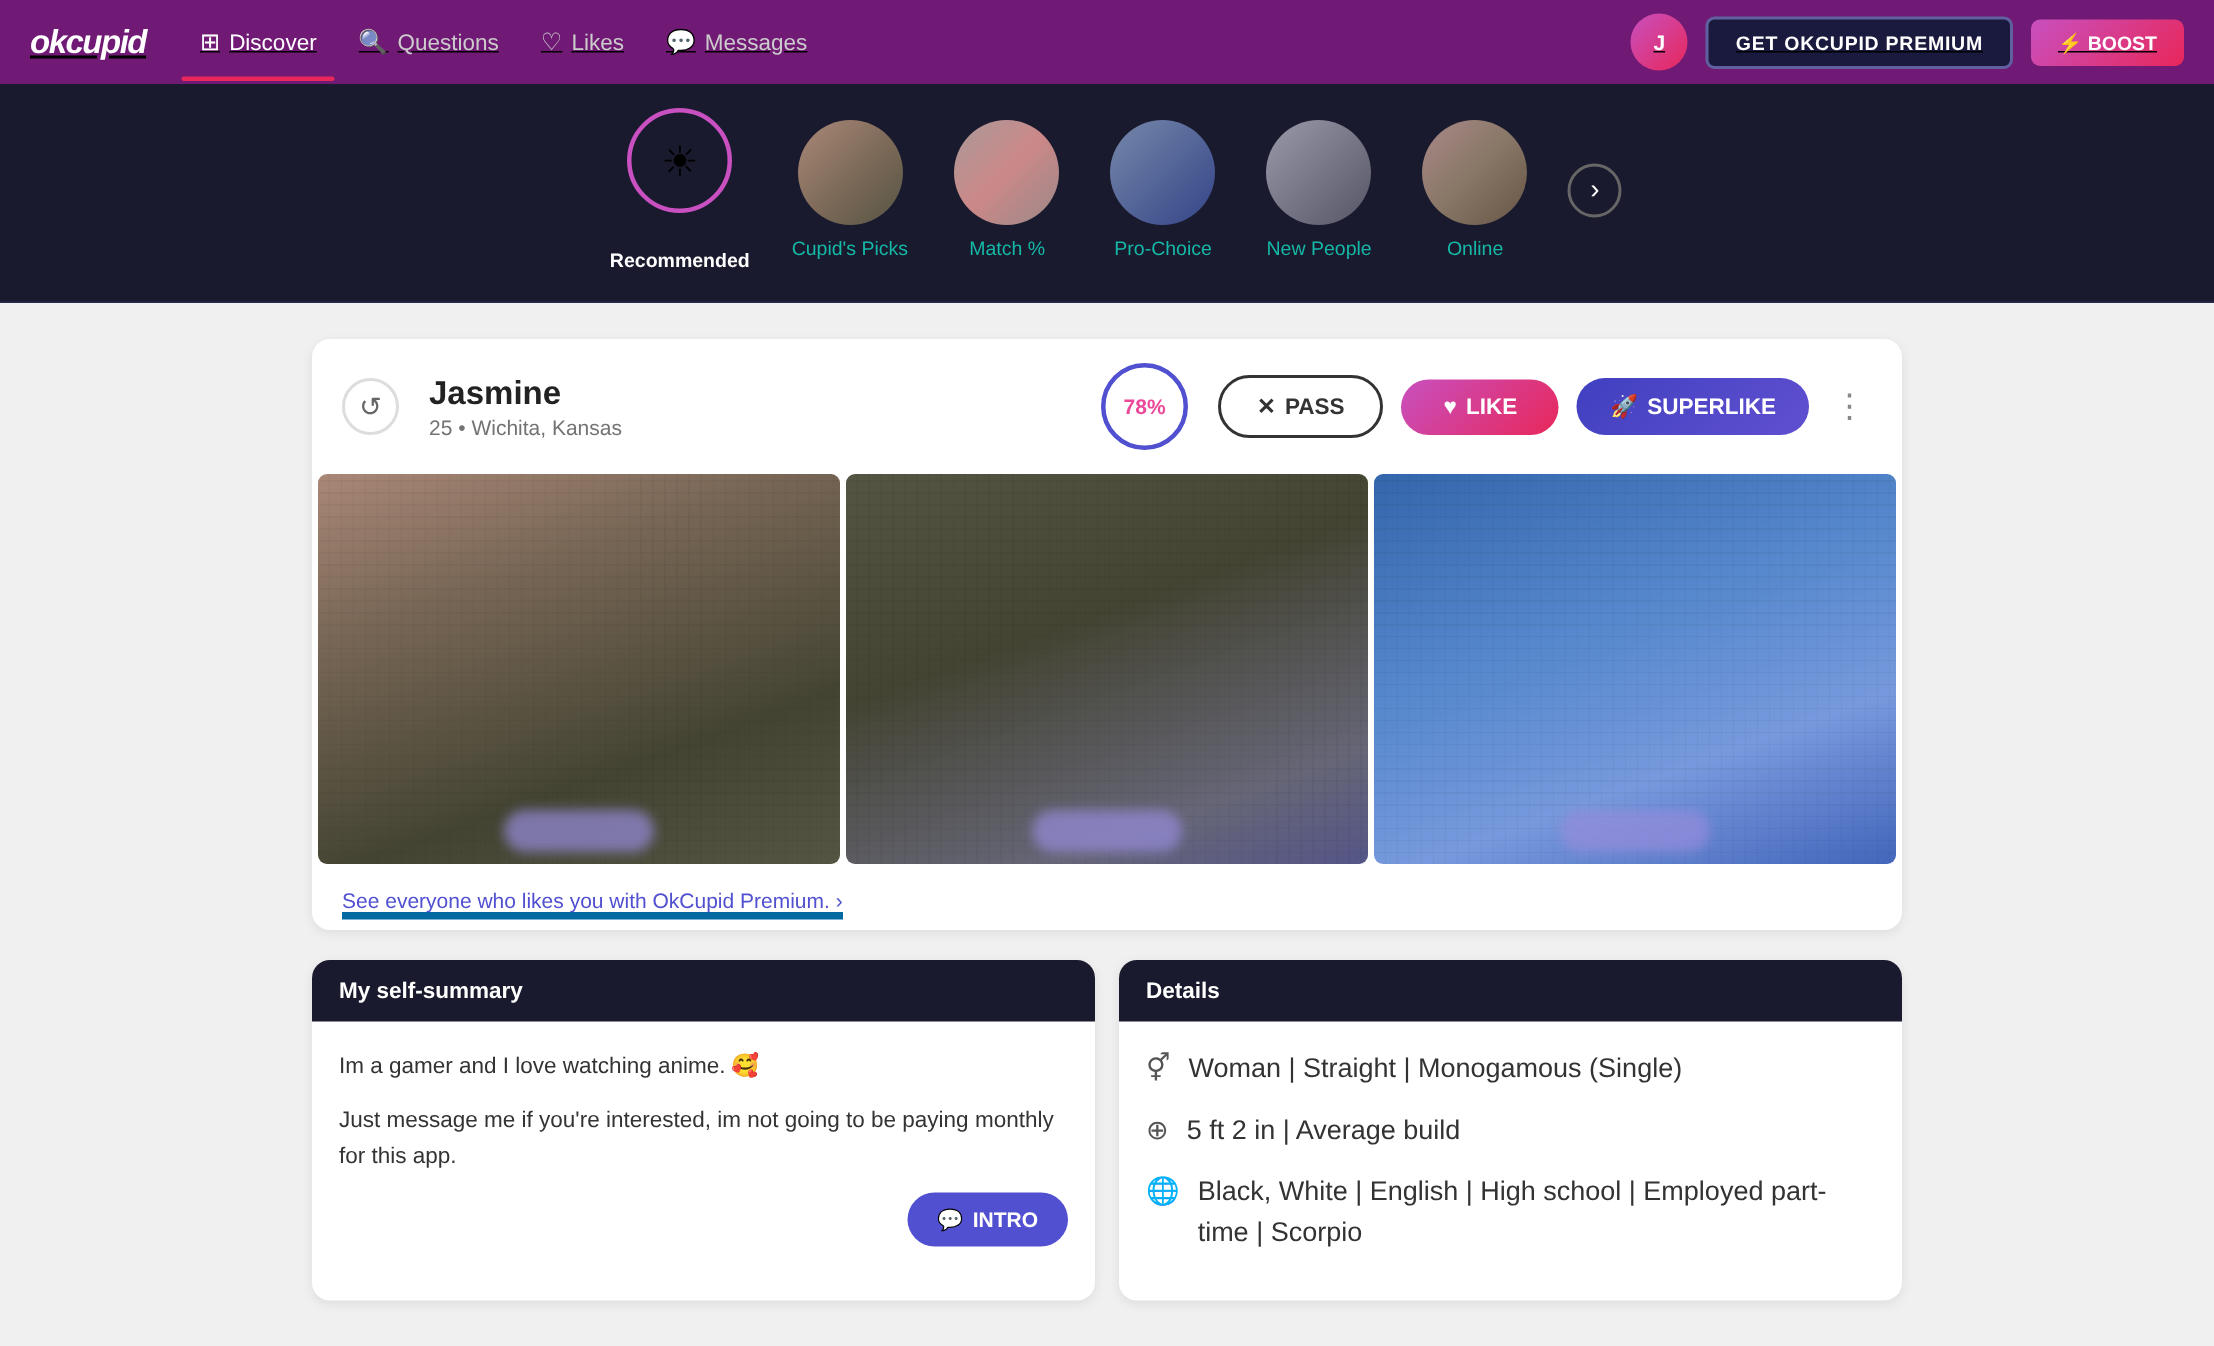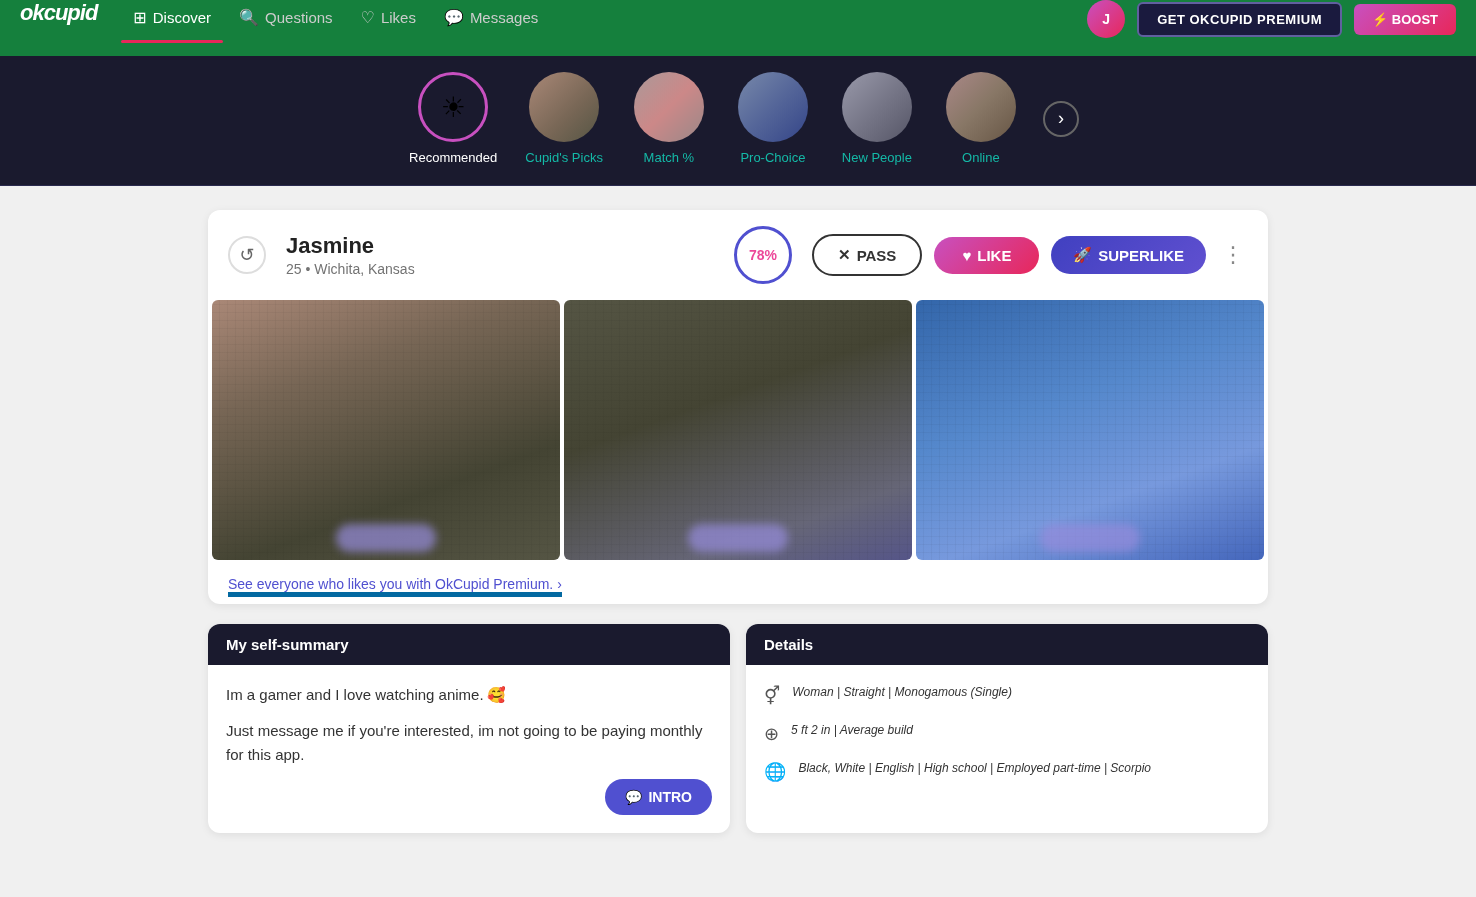--- a/index.html
+++ b/index.html
@@ -1,25 +1,26 @@
 <!DOCTYPE html>
 <html><head>
   <meta charset="utf-8">
   <style>
     * { box-sizing: border-box; margin: 0; padding: 0; }
     body { font-family: -apple-system, BlinkMacSystemFont, 'Segoe UI', Arial, sans-serif; background: #f0f0f0; }
 
     
     .navbar {
-      background: #15803d;
-      display: flex;
-      align-items: flex-start;
+      background: #701a75;
+      display: flex;
+      align-items: center;
       padding: 0 20px;
       height: 56px;
       gap: 24px;
+      text-decoration: underline;
     }
     .logo {
       font-size: 22px;
       font-weight: 800;
       color: #fff;
       letter-spacing: -1px;
       font-style: italic;
     }
     .nav-items {
       display: flex;
@@ -127,21 +128,22 @@
     .sun-icon {
       font-size: 28px;
     }
     .category-label {
       color: #14b8a6;
       font-size: 13px;
       font-weight: 400;
     }
     .category-item.active .category-label {
       color: #fff;
-      font-weight: 400;
+      font-weight: 700;
+      margin-top: 16px;
     }
     .category-next {
       width: 36px; height: 36px;
       border-radius: 50%;
       background: transparent;
       border: 2px solid #666;
       color: #fff;
       font-size: 18px;
       cursor: pointer;
       display: flex; align-items: center; justify-content: center;
@@ -330,23 +332,22 @@
       margin-bottom: 14px;
     }
     .detail-icon {
       font-size: 18px;
       color: #555;
       margin-top: 2px;
       flex-shrink: 0;
     }
     .detail-text {
       color: #333;
-      font-size: 12px;
+      font-size: 18px;
       line-height: 1.5;
-      font-style: italic;
     }
 
     
     .pixel-overlay {
       position: absolute;
       inset: 0;
       background: repeating-linear-gradient(
         0deg,
         transparent,
         transparent 7px,

